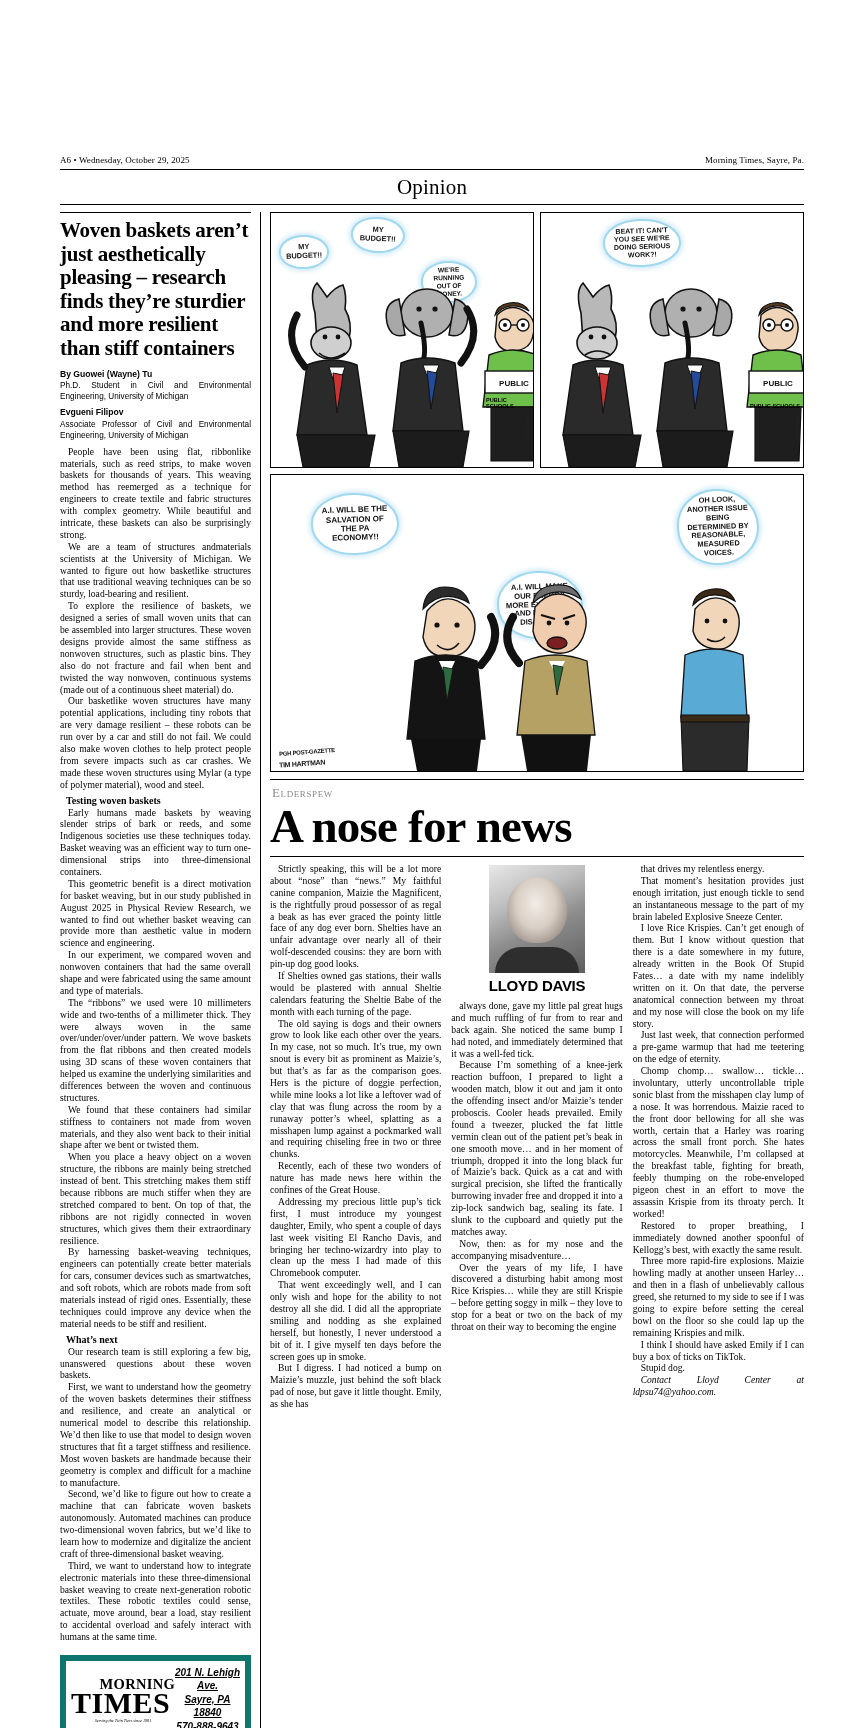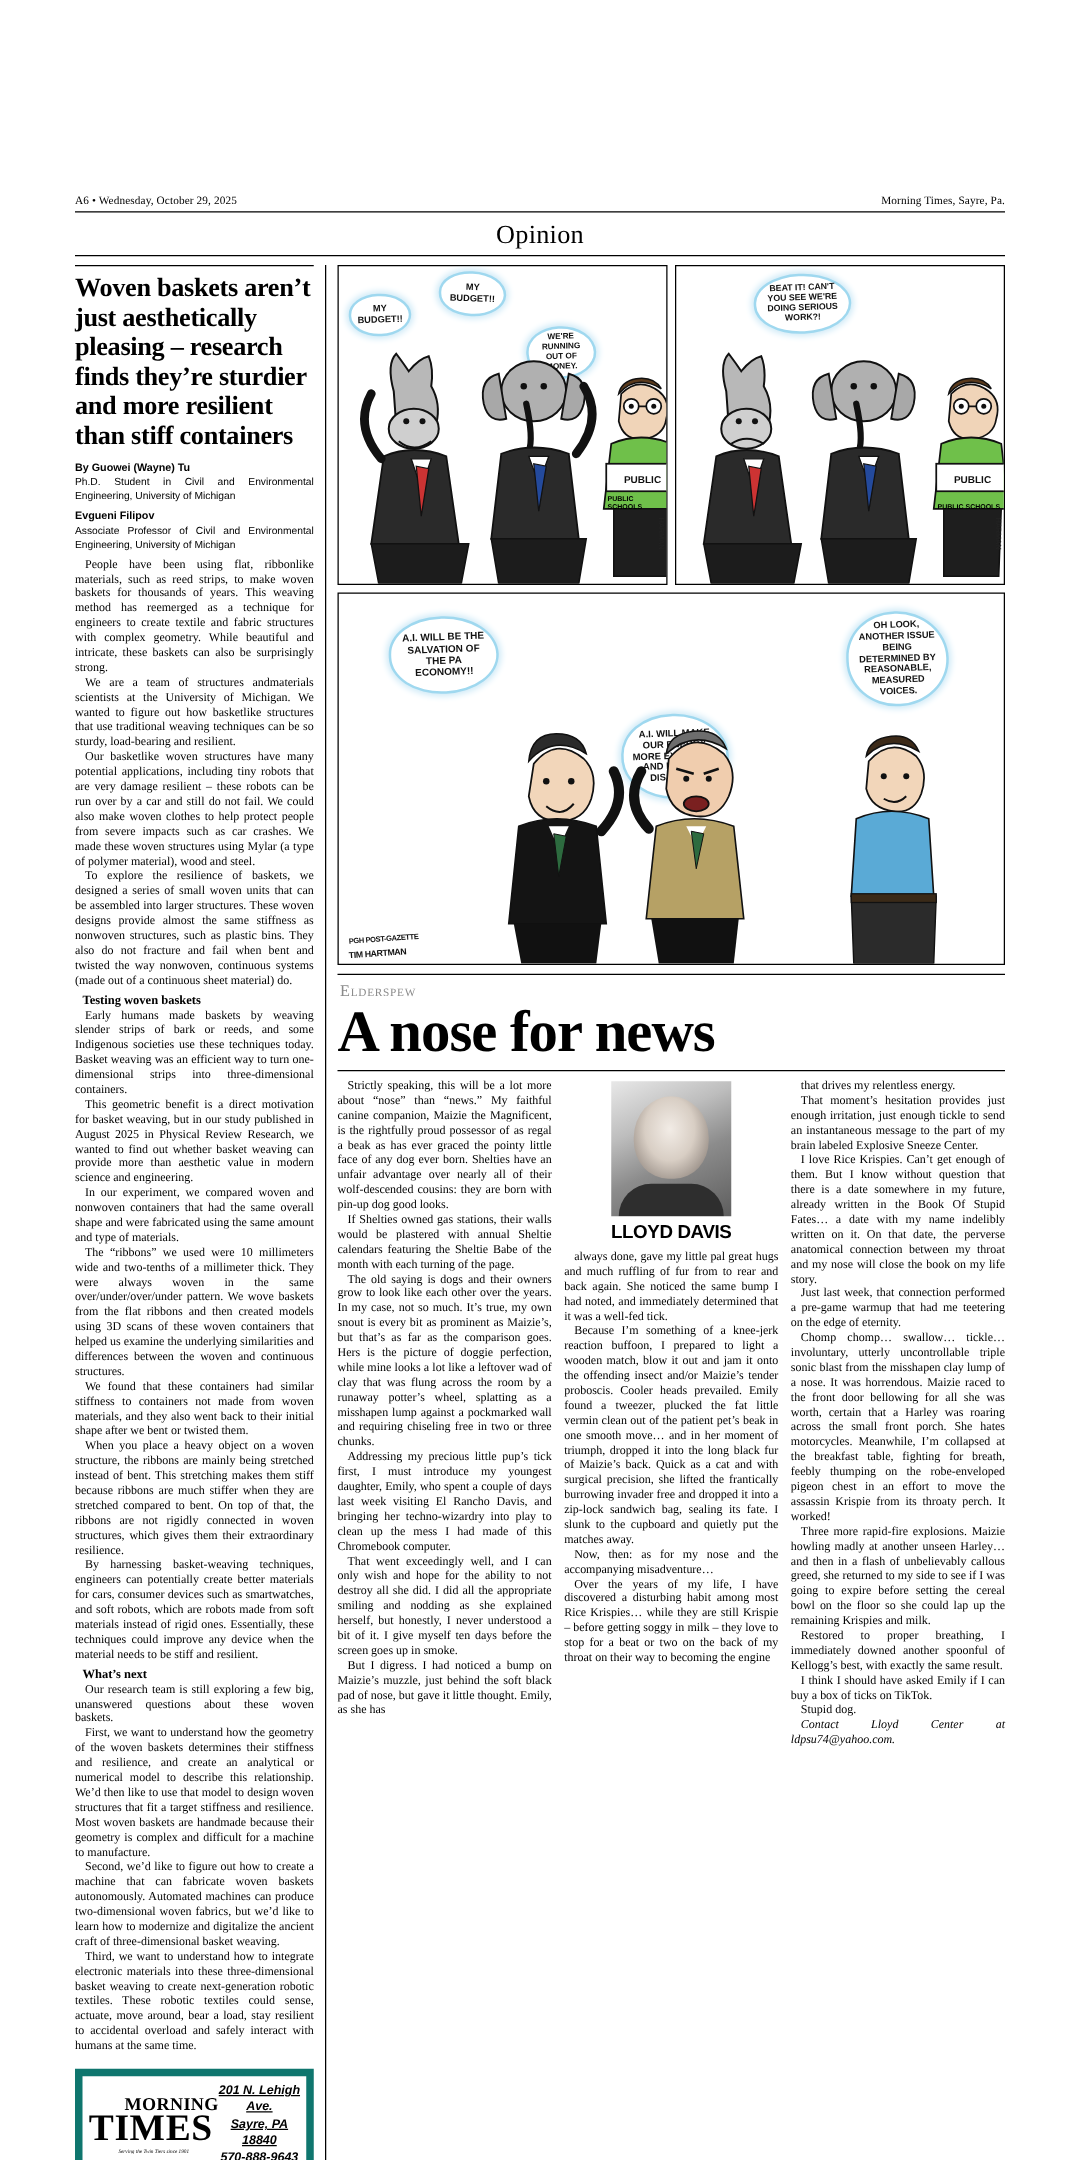--- a/index.html
+++ b/index.html
@@ -171,22 +171,22 @@
       <h1 class="headline">Woven baskets aren’t just aesthetically pleasing – research finds they’re sturdier and more resilient than stiff containers</h1>
 
       <p class="byline-name">By Guowei (Wayne) Tu</p>
       <p class="byline-title">Ph.D. Student in Civil and Environmental Engineering, University of Michigan</p>
       <p class="byline-name">Evgueni Filipov</p>
       <p class="byline-title">Associate Professor of Civil and Environmental Engineering, University of Michigan</p>
 
       <div class="body">
         <p>People have been using flat, ribbonlike materials, such as reed strips, to make woven baskets for thousands of years. This weaving method has reemerged as a technique for engineers to create textile and fabric structures with complex geometry. While beautiful and intricate, these baskets can also be surprisingly strong.</p>
         <p>We are a team of structures andmaterials scientists at the University of Michigan. We wanted to figure out how basketlike structures that use traditional weaving techniques can be so sturdy, load-bearing and resilient.</p>
+        <p>To explore the resilience of baskets, we designed a series of small woven units that can be assembled into larger structures. These woven designs provide almost the same stiffness as nonwoven structures, such as plastic bins. They also do not fracture and fail when bent and twisted the way nonwoven, continuous systems (made out of a continuous sheet material) do.</p>
         <p>Our basketlike woven structures have many potential applications, including tiny robots that are very damage resilient – these robots can be run over by a car and still do not fail. We could also make woven clothes to help protect people from severe impacts such as car crashes. We made these woven structures using Mylar (a type of polymer material), wood and steel.</p>
-        <p>To explore the resilience of baskets, we designed a series of small woven units that can be assembled into larger structures. These woven designs provide almost the same stiffness as nonwoven structures, such as plastic bins. They also do not fracture and fail when bent and twisted the way nonwoven, continuous systems (made out of a continuous sheet material) do.</p>
 
         <h3>Testing woven baskets</h3>
         <p>Early humans made baskets by weaving slender strips of bark or reeds, and some Indigenous societies use these techniques today. Basket weaving was an efficient way to turn one-dimensional strips into three-dimensional containers.</p>
         <p>This geometric benefit is a direct motivation for basket weaving, but in our study published in August 2025 in Physical Review Research, we wanted to find out whether basket weaving can provide more than aesthetic value in modern science and engineering.</p>
         <p>In our experiment, we compared woven and nonwoven containers that had the same overall shape and were fabricated using the same amount and type of materials.</p>
         <p>The “ribbons” we used were 10 millimeters wide and two-tenths of a millimeter thick. They were always woven in the same over/under/over/under pattern. We wove baskets from the flat ribbons and then created models using 3D scans of these woven containers that helped us examine the underlying similarities and differences between the woven and continuous structures.</p>
         <p>We found that these containers had similar stiffness to containers not made from woven materials, and they also went back to their initial shape after we bent or twisted them.</p>
         <p>When you place a heavy object on a woven structure, the ribbons are mainly being stretched instead of bent. This stretching makes them stiff because ribbons are much stiffer when they are stretched compared to bent. On top of that, the ribbons are not rigidly connected in woven structures, which gives them their extraordinary resilience.</p>
         <p>By harnessing basket-weaving techniques, engineers can potentially create better materials for cars, consumer devices such as smartwatches, and soft robots, which are robots made from soft materials instead of rigid ones. Essentially, these techniques could improve any device when the material needs to be stiff and resilient.</p>
 
@@ -366,40 +366,41 @@
       <div class="feat-rule"></div>
       <div class="kicker">Elderspew</div>
       <h2 class="feat-head">A nose for news</h2>
       <div class="feat-rule2"></div>
 
       <div class="feat-cols">
         <div class="fcol">
           <p>Strictly speaking, this will be a lot more about “nose” than “news.” My faithful canine companion, Maizie the Magnificent, is the rightfully proud possessor of as regal a beak as has ever graced the pointy little face of any dog ever born. Shelties have an unfair advantage over nearly all of their wolf-descended cousins: they are born with pin-up dog good looks.</p>
           <p>If Shelties owned gas stations, their walls would be plastered with annual Sheltie calendars featuring the Sheltie Babe of the month with each turning of the page.</p>
           <p>The old saying is dogs and their owners grow to look like each other over the years. In my case, not so much. It’s true, my own snout is every bit as prominent as Maizie’s, but that’s as far as the comparison goes. Hers is the picture of doggie perfection, while mine looks a lot like a leftover wad of clay that was flung across the room by a runaway potter’s wheel, splatting as a misshapen lump against a pockmarked wall and requiring chiseling free in two or three chunks.</p>
+          <p>Recently, each of these two wonders of nature has made news here within the confines of the Great House.</p>
           <p>Addressing my precious little pup’s tick first, I must introduce my youngest daughter, Emily, who spent a couple of days last week visiting El Rancho Davis, and bringing her techno-wizardry into play to clean up the mess I had made of this Chromebook computer.</p>
           <p>That went exceedingly well, and I can only wish and hope for the ability to not destroy all she did. I did all the appropriate smiling and nodding as she explained herself, but honestly, I never understood a bit of it. I give myself ten days before the screen goes up in smoke.</p>
           <p>But I digress. I had noticed a bump on Maizie’s muzzle, just behind the soft black pad of nose, but gave it little thought. Emily, as she has</p>
         </div>
         <div class="fcol">
           <div class="mug"></div>
           <div class="mug-name">LLOYD DAVIS</div>
           <p>always done, gave my little pal great hugs and much ruffling of fur from to rear and back again. She noticed the same bump I had noted, and immediately determined that it was a well-fed tick.</p>
           <p>Because I’m something of a knee-jerk reaction buffoon, I prepared to light a wooden match, blow it out and jam it onto the offending insect and/or Maizie’s tender proboscis. Cooler heads prevailed. Emily found a tweezer, plucked the fat little vermin clean out of the patient pet’s beak in one smooth move… and in her moment of triumph, dropped it into the long black fur of Maizie’s back. Quick as a cat and with surgical precision, she lifted the frantically burrowing invader free and dropped it into a zip-lock sandwich bag, sealing its fate. I slunk to the cupboard and quietly put the matches away.</p>
           <p>Now, then: as for my nose and the accompanying misadventure…</p>
           <p>Over the years of my life, I have discovered a disturbing habit among most Rice Krispies… while they are still Krispie – before getting soggy in milk – they love to stop for a beat or two on the back of my throat on their way to becoming the engine</p>
         </div>
         <div class="fcol">
           <p>that drives my relentless energy.</p>
           <p>That moment’s hesitation provides just enough irritation, just enough tickle to send an instantaneous message to the part of my brain labeled Explosive Sneeze Center.</p>
           <p>I love Rice Krispies. Can’t get enough of them. But I know without question that there is a date somewhere in my future, already written in the Book Of Stupid Fates… a date with my name indelibly written on it. On that date, the perverse anatomical connection between my throat and my nose will close the book on my life story.</p>
           <p>Just last week, that connection performed a pre-game warmup that had me teetering on the edge of eternity.</p>
           <p>Chomp chomp… swallow… tickle… involuntary, utterly uncontrollable triple sonic blast from the misshapen clay lump of a nose. It was horrendous. Maizie raced to the front door bellowing for all she was worth, certain that a Harley was roaring across the small front porch. She hates motorcycles. Meanwhile, I’m collapsed at the breakfast table, fighting for breath, feebly thumping on the robe-enveloped pigeon chest in an effort to move the assassin Krispie from its throaty perch. It worked!</p>
+          <p>Restored to proper breathing, I immediately downed another spoonful of Kellogg’s best, with exactly the same result.</p>
           <p>Three more rapid-fire explosions. Maizie howling madly at another unseen Harley… and then in a flash of unbelievably callous greed, she returned to my side to see if I was going to expire before setting the cereal bowl on the floor so she could lap up the remaining Krispies and milk.</p>
-          <p>Restored to proper breathing, I immediately downed another spoonful of Kellogg’s best, with exactly the same result.</p>
           <p>I think I should have asked Emily if I can buy a box of ticks on TikTok.</p>
           <p>Stupid dog.</p>
           <p class="italic">Contact Lloyd Center at ldpsu74@yahoo.com.</p>
         </div>
       </div>
 
     </div>
   </div>
 </div>
 

